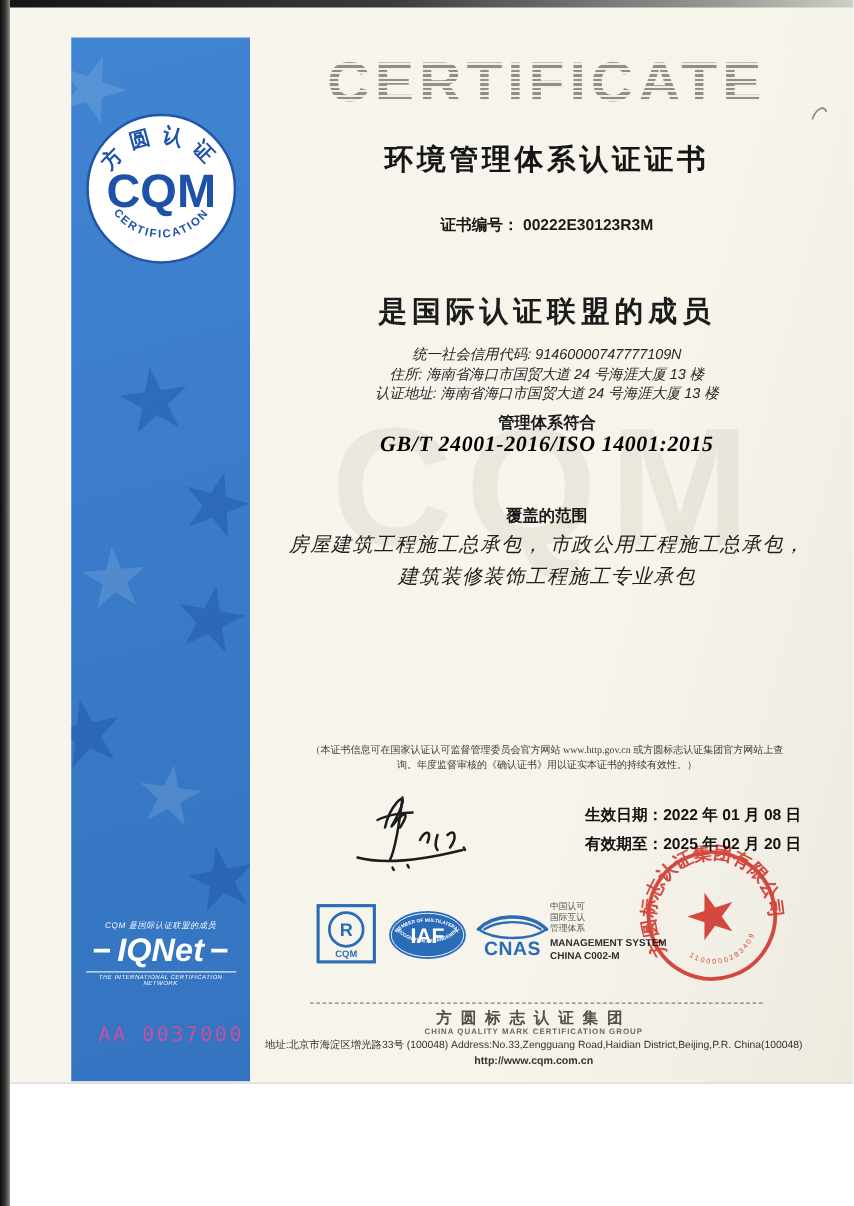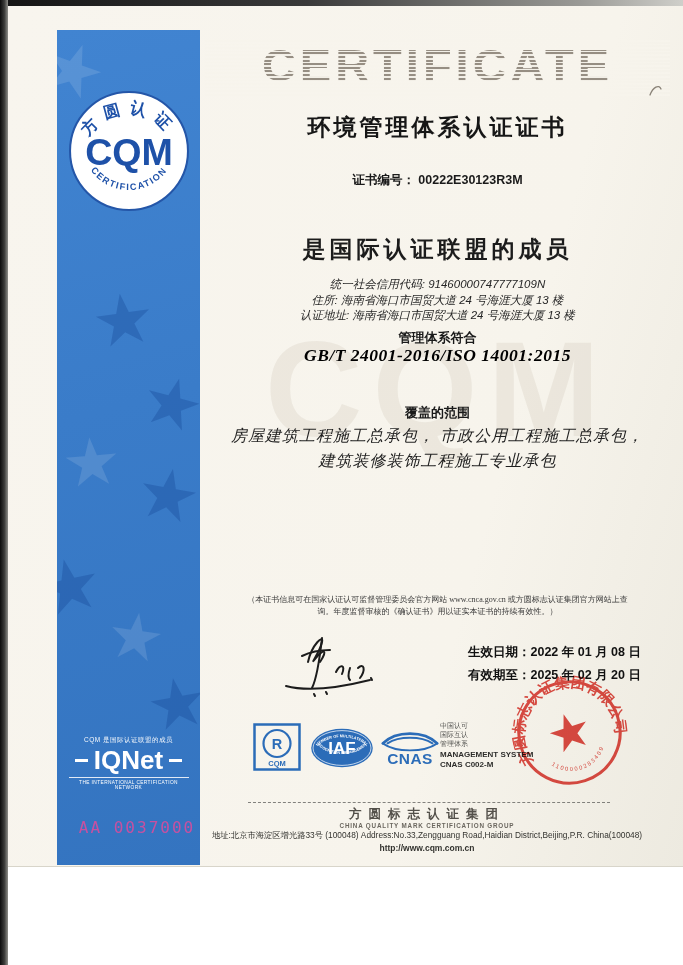--- a/index.html
+++ b/index.html
@@ -14,21 +14,21 @@
   .paper{position:absolute;left:8px;top:5px;width:675px;height:861px;
          background:linear-gradient(105deg,#f8f5ee 0%,#f7f4ec 68%,#edeae0 100%);
          border-bottom:1px solid #d8d5ca;}
   
   .sidebar{position:absolute;left:57px;top:30px;width:143px;height:835px;overflow:hidden;
            background:linear-gradient(165deg,#4184d1 0%,#3a7cc9 45%,#3474c0 100%);}
   .star{position:absolute;font-family:"DejaVu Sans",sans-serif;line-height:1;user-select:none;}
   .star.dark{color:rgba(15,64,142,.30);}
   .star.light{color:rgba(255,255,255,.12);}
   .cqm-logo{position:absolute;left:68px;top:90px;width:122px;height:122px;}
-  .iqnet{position:absolute;left:57px;top:736px;width:143px;text-align:center;color:#fff;}
+  .iqnet{position:absolute;left:57px;top:736px;width:143px;text-align:center;color:#fff;font-style:italic;}
   .iqnet-tagline{font-size:6.5px;letter-spacing:.5px;opacity:.95;}
   .iqnet-row{display:flex;align-items:center;justify-content:center;gap:6px;margin-top:2px;}
   .iqnet-dash{width:13px;height:3px;background:#fff;}
   .iqnet-name{font-size:26px;font-weight:800;letter-spacing:0;line-height:1;}
   .iqnet-sub{margin:4px auto 0;width:120px;border-top:1.5px solid rgba(255,255,255,.85);
              padding-top:1.5px;font-size:4.8px;letter-spacing:.4px;}
   .serial{position:absolute;left:62px;top:818px;width:150px;text-align:center;
           font-family:"DejaVu Sans Mono",monospace;font-size:16px;letter-spacing:2px;
           color:#ec4899;opacity:.8;}
   
@@ -147,21 +147,21 @@
   </div>
 
   <div class="cmain std-head">管理体系符合</div>
   <div class="cmain standard">GB/T 24001-2016/ISO 14001:2015</div>
 
   <div class="cmain scope1 scope-line">房屋建筑工程施工总承包， 市政公用工程施工总承包，</div>
   <div class="cmain scope-head">覆盖的范围</div>
   <div class="cmain scope2 scope-line">建筑装修装饰工程施工专业承包</div>
 
   <div class="cmain disclaimer">
-    <div>（本证书信息可在国家认证认可监督管理委员会官方网站 www.cnca.gov.cn 或方圆标志认证集团官方网站上查</div>
+    <div>（本证书信息可在国家认证认可监督管理委员会官方网站 www.http.gov.cn 或方圆标志认证集团官方网站上查</div>
     <div>询。年度监督审核的《确认证书》用以证实本证书的持续有效性。）</div>
   </div>
 
   <svg class="signature" viewBox="0 0 125 80">
     <g fill="none" stroke="#1c1c1c" stroke-width="2" stroke-linecap="round">
       <path d="M 30,34 C 34,16 46,6 44,14 C 42,24 30,40 38,30 C 46,20 50,22 42,34"></path>
       <path d="M 44,10 C 42,28 38,52 34,60"></path>
       <path d="M 24,28 C 32,24 44,22 52,22"></path>
       <path d="M 8,58 C 30,64 60,60 92,52"></path>
       <path d="M 58,44 C 62,36 68,36 64,46"></path>
@@ -208,21 +208,21 @@
       <path d="M 3,15 C 17,25 47,25 61,15" stroke-width="2"></path>
     </g>
     <text x="32" y="37" font-size="16.5" font-weight="900" fill="#2b6cb8" text-anchor="middle" letter-spacing="0.5" style="font-family:'Liberation Sans',sans-serif;">CNAS</text>
   </svg>
 
   <div class="accred">
     <div class="accred-cn">中国认可</div>
     <div class="accred-cn">国际互认</div>
     <div class="accred-cn">管理体系</div>
     <div class="accred-en">MANAGEMENT SYSTEM</div>
-    <div class="accred-en" style="margin-top:0;">CNAS C002-M</div>
+    <div class="accred-en" style="margin-top:0;">CHINA C002-M</div>
   </div>
 
   <svg class="stamp" viewBox="0 0 150 150">
     <defs>
       <path id="stampRing" d="M 20,100 A 60,60 0 1 1 130,100" fill="none"></path>
       <path id="stampNum" d="M 36,103 A 45,45 0 0 0 114,103" fill="none"></path>
     </defs>
     <circle cx="75" cy="75" r="66" fill="none" stroke="#dd3e36" stroke-width="4"></circle>
     <text font-size="19" font-weight="700" fill="#dd3e36" style="font-family:'Liberation Sans',sans-serif;">
       <textPath href="#stampRing" startOffset="50%" text-anchor="middle" textLength="230">方圆标志认证集团有限公司</textPath>

